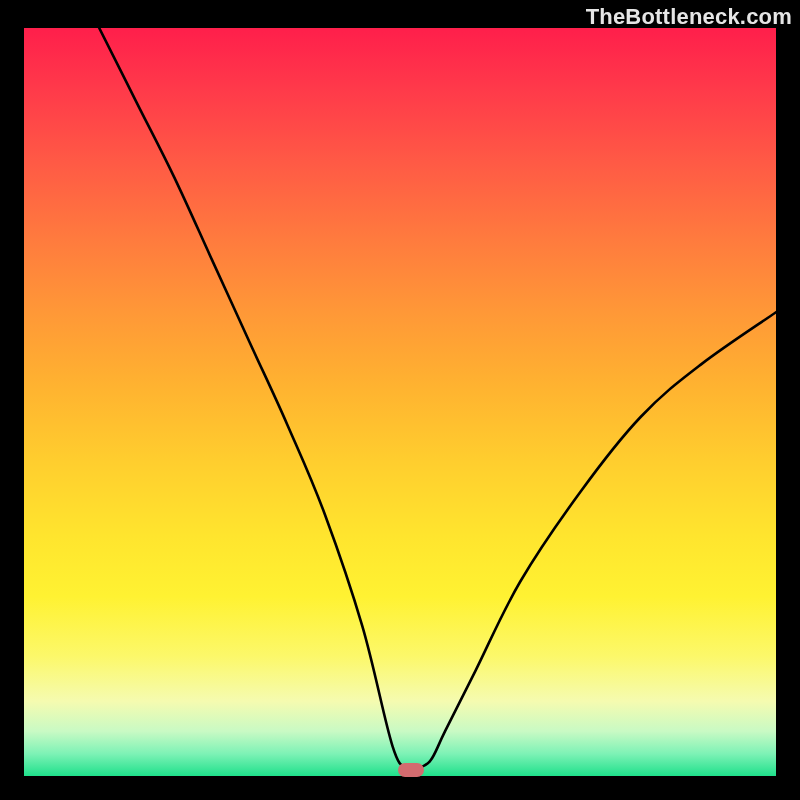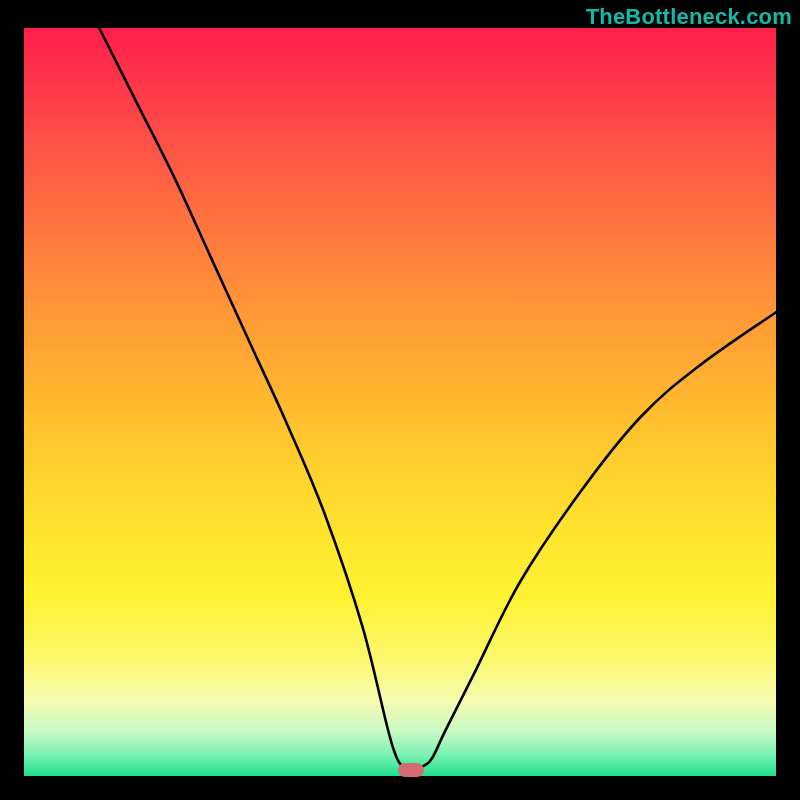--- a/index.html
+++ b/index.html
@@ -14,21 +14,21 @@
   .frame {
     position: relative;
     width: 800px;
     height: 800px;
     background: #000;
   }
   .watermark {
     position: absolute;
     top: 4px;
     right: 8px;
-    color: #14b8a6;
+    color: #e5e5e5;
     font-size: 22px;
     font-weight: 600;
     letter-spacing: 0.2px;
     z-index: 30;
   }
   .plot-area {
     position: absolute;
     left: 24px;
     top: 28px;
     width: 752px;

